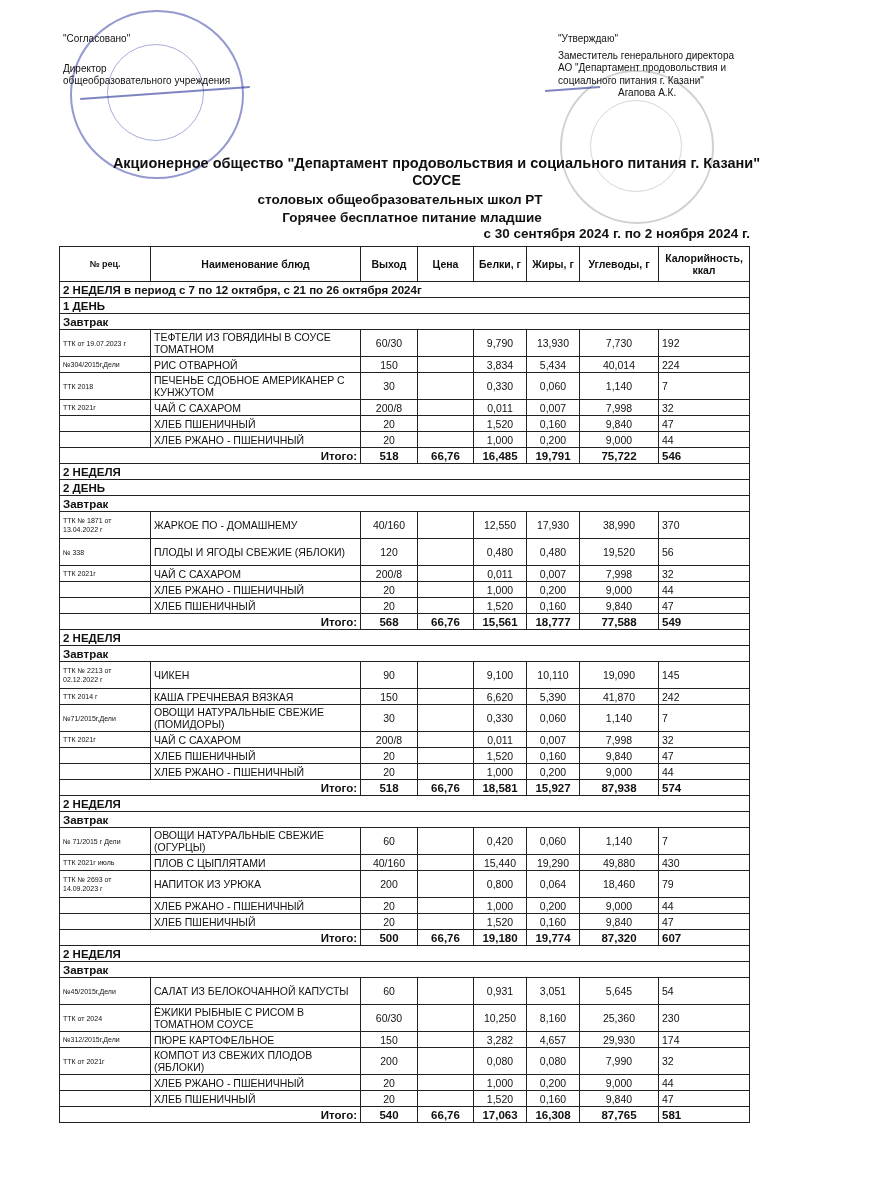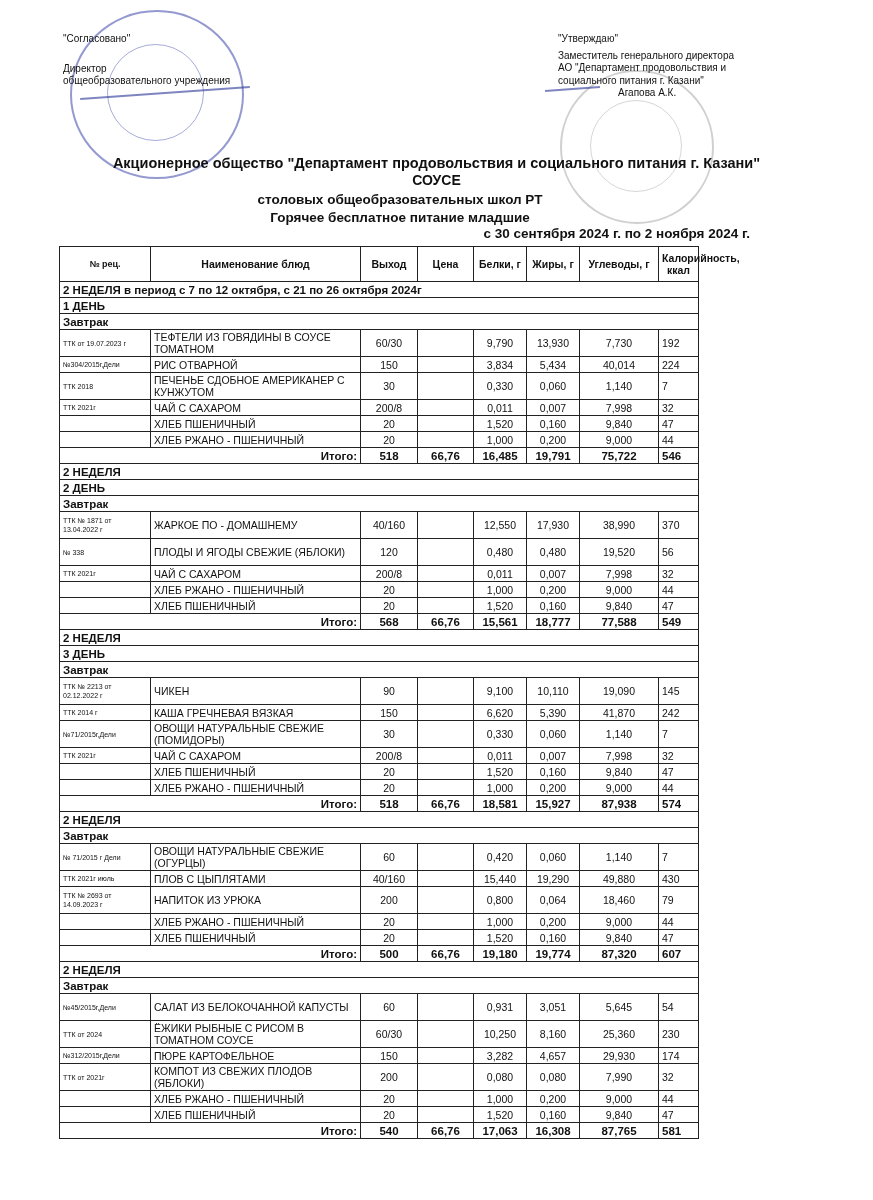--- a/index.html
+++ b/index.html
@@ -11,23 +11,23 @@
   .stamp-right::after { content:""; position:absolute; left:28px; top:28px; width:90px; height:90px; border-radius:50%; border:1.5px solid rgba(120,120,120,0.3); }
   .sig { position:absolute; height:2px; background:rgba(40,50,150,0.6); transform:rotate(-4deg); }
   .hdr-left { position:absolute; left:63px; top:33px; font-size:10px; line-height:12px; }
   .hdr-left .gap { height:18px; }
   .hdr-right { position:absolute; left:558px; top:33px; font-size:10px; line-height:12.5px; }
   .hdr-right .approve { margin-bottom:4px; }
   .title-block { position:absolute; left:0; width:873px; text-align:center; font-weight:bold; }
   .t1 { top:155px; font-size:14.5px; }
   .t2 { top:172px; font-size:14px; }
   .t3 { top:192px; font-size:13.5px; left:0; width:800px; }
-  .t4 { top:210px; font-size:13.5px; left:0; width:800px; }
+  .t4 { top:210px; font-size:13.5px; left:0; width:800px;padding-left:12px; }
   .t5 { position:absolute; top:226px; right:123px; font-size:13.5px; font-weight:bold; }
-  table.menu { position:absolute; left:59px; top:246px; width:640px; border-collapse:collapse; table-layout:fixed; font-size:10.5px; }
+  table.menu { position:absolute; left:59px; top:246px; width:691px; border-collapse:collapse; table-layout:fixed; font-size:10.5px; }
   table.menu td, table.menu th { border:1px solid #222; padding:0 3px; line-height:12px; }
   table.menu th { font-weight:bold; font-size:10.5px; height:34px; text-align:center; }
   .c-rec { width:84px; font-size:7px !important; line-height:9px !important; }
   .c-name { width:203px; }
   .c-out { width:50px; text-align:center; }
   .c-price { width:49px; text-align:center; }
   .c-b { width:46px; text-align:center; }
   .c-f { width:46px; text-align:center; }
   .c-c { width:72px; text-align:center; }
   .c-k { text-align:left; }
@@ -223,23 +223,20 @@
         <td class="c-price">66,76</td>
         <td class="c-b">15,561</td>
         <td class="c-f">18,777</td>
         <td class="c-c">77,588</td>
         <td class="c-k">549</td>
       </tr>
       <tr class="section">
         <td colspan="8">2 НЕДЕЛЯ</td>
       </tr>
       <tr class="section">
-        <td colspan="8">3 ДЕНЬ</td>
-      </tr>
-      <tr class="section">
         <td colspan="8">Завтрак</td>
       </tr>
       <tr class="item tall">
         <td class="c-rec">ТТК № 2213 от 02.12.2022 г</td>
         <td class="c-name">ЧИКЕН</td>
         <td class="c-out">90</td>
         <td class="c-price"></td>
         <td class="c-b">9,100</td>
         <td class="c-f">10,110</td>
         <td class="c-c">19,090</td>

